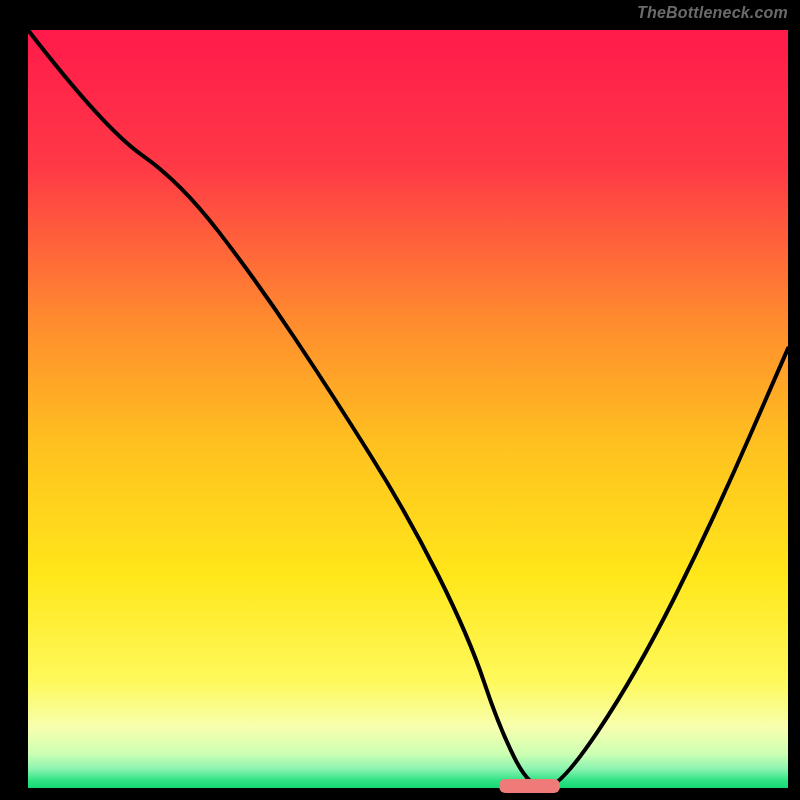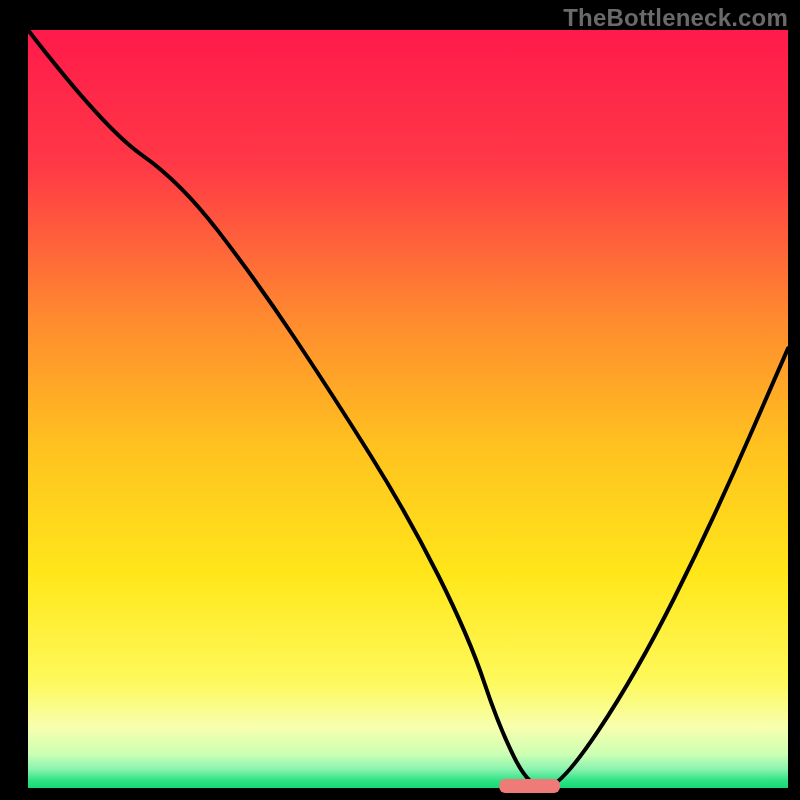--- a/index.html
+++ b/index.html
@@ -16,25 +16,26 @@
     top: 0;
     width: 800px;
     height: 800px;
     background: #000;
   }
   .watermark {
     position: absolute;
     top: 4px;
     right: 12px;
     font-family: Arial, Helvetica, sans-serif;
-    font-size: 24px;
+    font-size: 16px;
     font-weight: 600;
     color: #6a6a6a;
     letter-spacing: 0.2px;
     z-index: 4;
+    font-style: italic;
   }
   svg {
     position: absolute;
     left: 0;
     top: 0;
   }
 </style>
 </head>
 <body>
 

